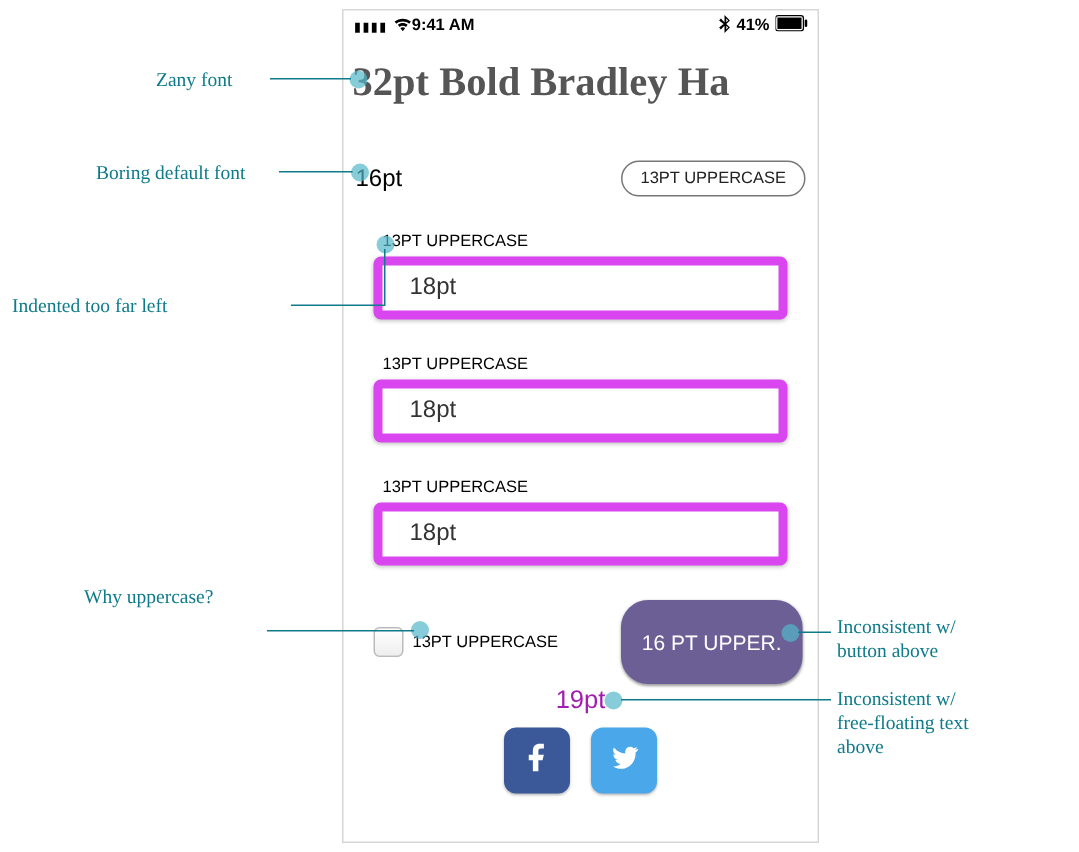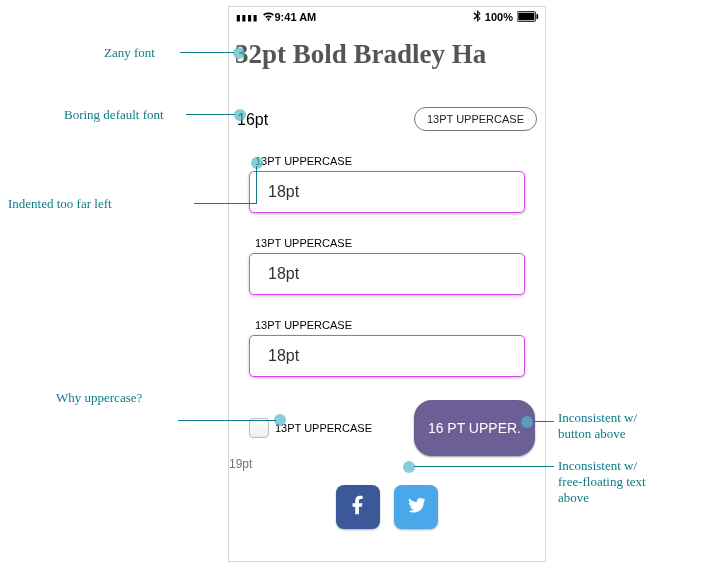--- a/index.html
+++ b/index.html
@@ -49,37 +49,37 @@
   .topline .l16 { font-size: 16px; color: #000; position: absolute; left: 0; top: 4px; }
   .btn-outline {
     position: absolute; right: 0; top: 0;
     font-size: 11px; padding: 5px 12px;
     border: 1px solid #777; border-radius: 14px;
     color: #222; background: #fff;
   }
   .group { position: absolute; left: 20px; width: 276px; }
   .grp-label { font-size: 11px; color: #000; margin: 0 0 4px 6px; }
   .field {
-    background: #fff; border: 1px solid #d946ef;
+    background: #fff; border: 6px solid #d946ef;
     border-radius: 5px; height: 42px;
     box-shadow: 0 1px 3px rgba(0,0,0,0.25);
     display: flex; align-items: center;
     padding-left: 18px; font-size: 16px; color: #333;
   }
   .g1 { top: 148px; } .g2 { top: 230px; } .g3 { top: 312px; }
   .checkrow { position: absolute; top: 404px; left: 20px; right: 10px; height: 34px; display: flex; align-items: center; }
   .checkbox { width: 20px; height: 20px; border: 1px solid #bbb; border-radius: 4px; background: linear-gradient(#fff,#eee); margin-right: 6px;}
   .checklabel { font-size: 11px; color: #000; }
   .btn-primary {
     margin-left: auto; background: #6b5f96; color: #fff;
     font-size: 14px; padding: 20px 14px; border-radius: 18px;
     box-shadow: 0 1px 2px rgba(0,0,0,0.4);
     white-space: nowrap;
   }
-  .freetext { position: absolute; top: 450px; width: 100%; font-size: 12px; color: #737373;}
+  .freetext { position: absolute; top: 450px; width: 100%; text-align: center; font-size: 17px; color: #a21caf;}
   .social { position: absolute; top: 478px; width: 100%; display: flex; justify-content: center; gap: 14px; }
   .sbtn { width: 44px; height: 44px; border-radius: 8px; display: flex; align-items: center; justify-content: center; box-shadow: 0 1px 2px rgba(0,0,0,0.3);}
   .fb { background: #3b5998; } .tw { background: #4aa7ea; }
   .sbtn svg { width: 22px; height: 22px; fill: #fff; }
   .ann { position: absolute; font-family: Liberation Serif, serif; font-size: 13px; color: #0f7b8a; white-space: pre; }
   .annline { position: absolute; height: 1px; background: #0f7b8a; }
 </style>
 </head>
 <body>
 
@@ -93,21 +93,21 @@
           </svg>
       </span>
     </div>
     <div class="sb-center">9:41 AM</div>
     <div class="sb-right">
       <span>
         <svg width="8" height="12" viewBox="0 0 12 20">
             <path d="M6 0v8L2 4 0 6l5 4-5 4 2 2 4-4v8l6-6-4-4 4-4-6-6zm2 4l2 2-2 2V4zm0 8l2 2-2 2v-4z" fill="#000"></path>
           </svg>
       </span>
-      <span>100%</span>
+      <span>41%</span>
       <span>
         <svg width="22" height="11" viewBox="0 0 26 12">
             <rect x="0" y="0" width="22" height="12" rx="2" fill="none" stroke="#000"></rect>
             <rect x="1.5" y="1.5" width="19" height="9" fill="#000"></rect>
             <rect x="23" y="3" width="2" height="6" rx="1" fill="#000"></rect>
           </svg>
       </span>
     </div>
   </div>
 

